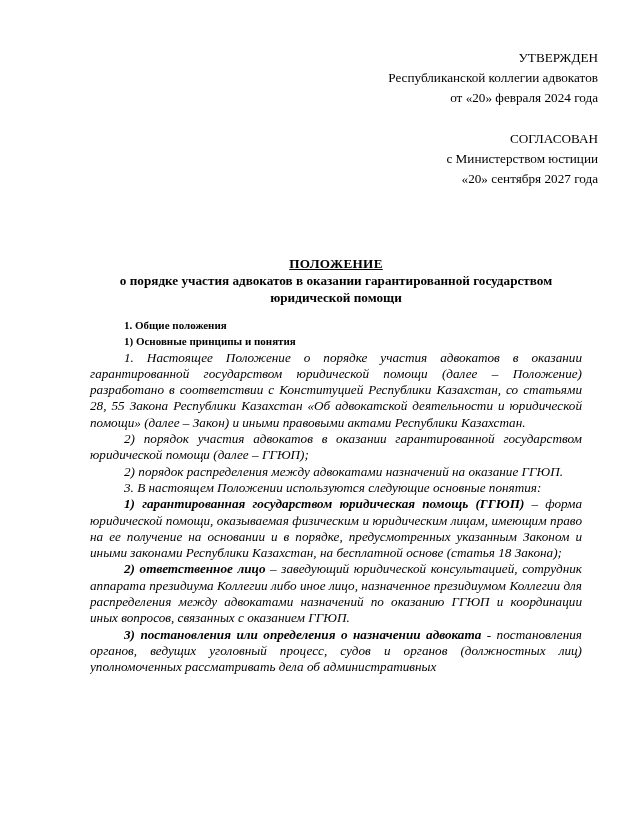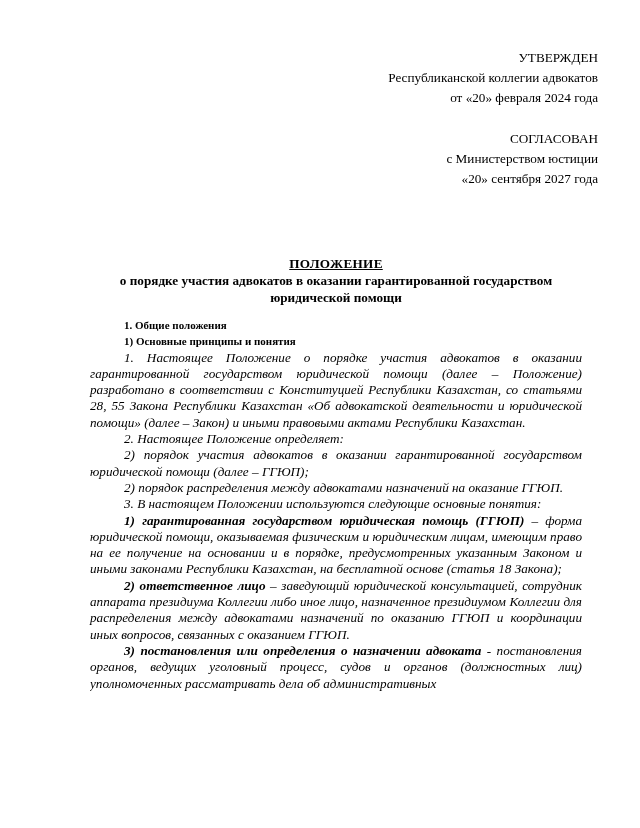--- a/index.html
+++ b/index.html
@@ -128,21 +128,20 @@
   </div>
 
   <div class="body-content">
 
     <div class="heading">1. Общие положения</div>
 
     <div class="heading">1) Основные принципы и понятия</div>
 
     <p class="para">1. Настоящее Положение о порядке участия адвокатов в оказании гарантированной государством юридической помощи (далее – Положение) разработано в соответствии с Конституцией Республики Казахстан, со статьями 28, 55 Закона Республики Казахстан «Об адвокатской деятельности и юридической помощи» (далее – Закон) и иными правовыми актами Республики Казахстан.</p>
 
-    <p class="para">2. Настоящее Положение определяет:</p>
 
     <p class="para">2) порядок участия адвокатов в оказании гарантированной государством юридической помощи (далее – ГГЮП);</p>
 
     <p class="para">2) порядок распределения между адвокатами назначений на оказание ГГЮП.</p>
 
     <p class="para">3. В настоящем Положении используются следующие основные понятия:</p>
 
     <p class="para">
       <span class="term">1) гарантированная государством юридическая помощь (ГГЮП)</span><span> – форма юридической помощи, оказываемая физическим и юридическим лицам, имеющим право на ее получение на основании и в порядке, предусмотренных указанным Законом и иными законами Республики Казахстан, на бесплатной основе (статья 18 Закона);</span>
     </p>

